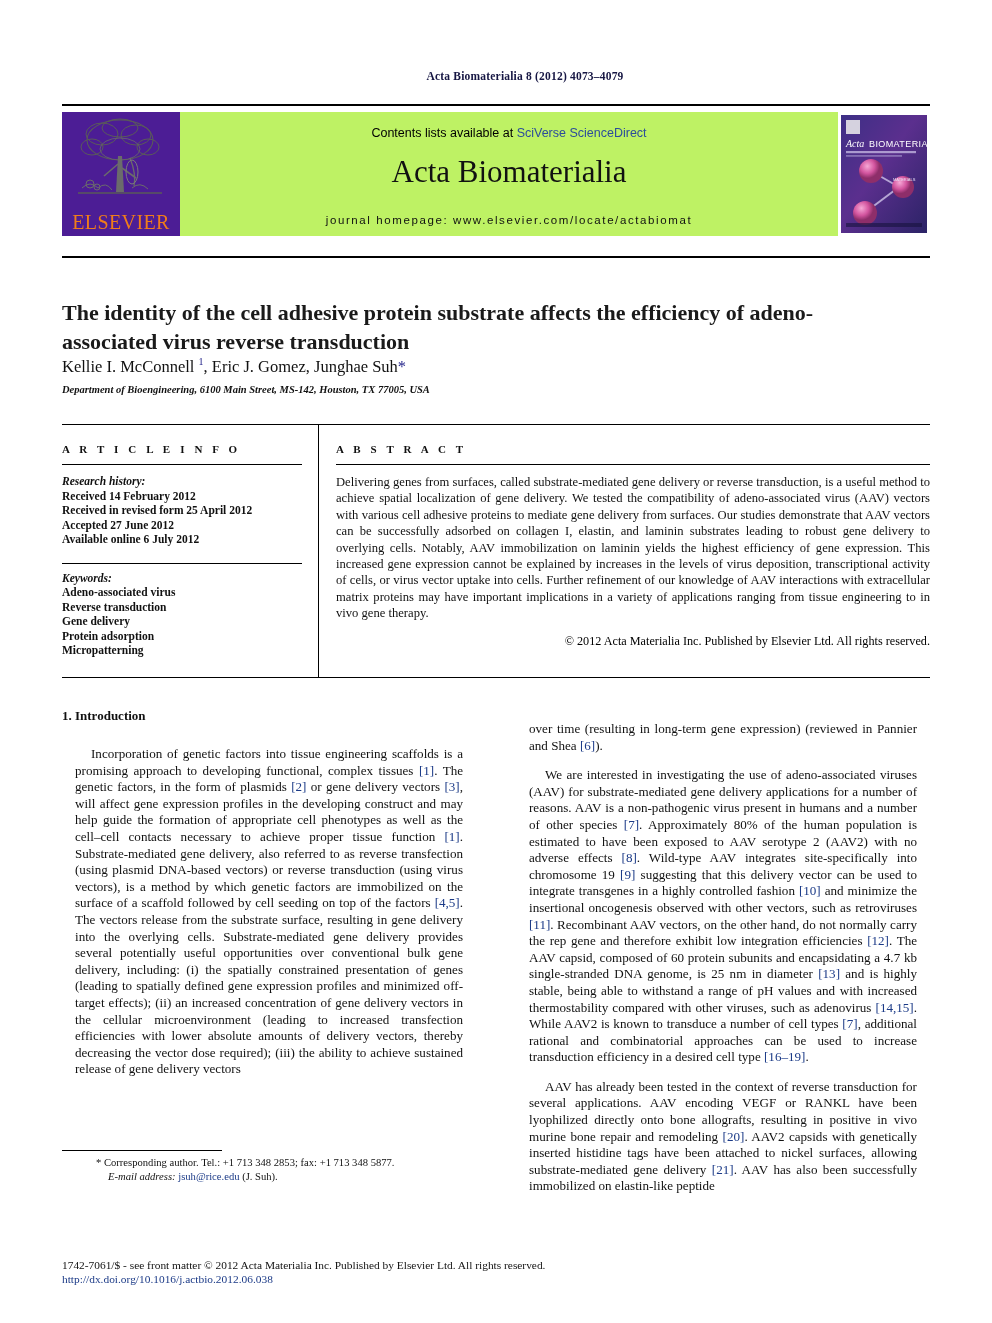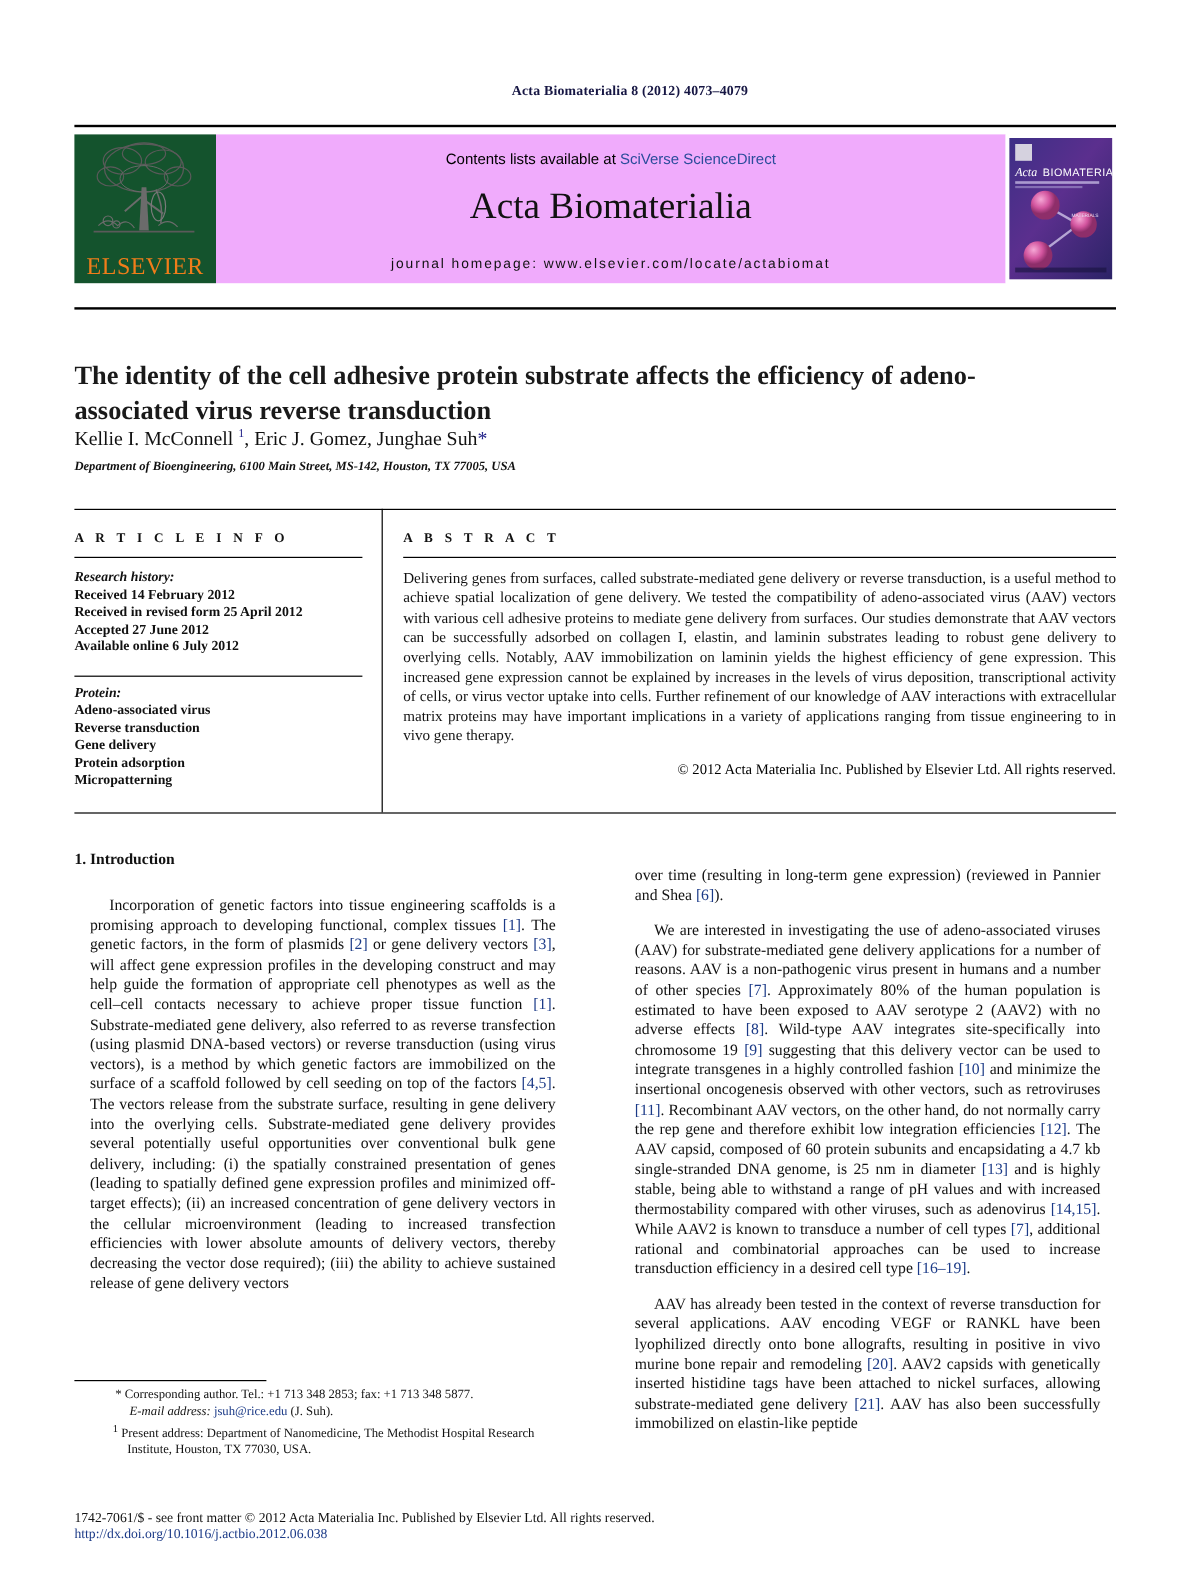--- a/index.html
+++ b/index.html
@@ -49,37 +49,37 @@
     left: 0; top: 6px;
     width: 868px;
     height: 124px;
     display: flex;
     flex-direction: row;
     align-items: stretch;
   }
   .elsevier-logo {
     width: 118px;
     flex: 0 0 118px;
-    background: #14532d;
+    background: #4c1d95;
     position: relative;
   }
   .tree-svg { position: absolute; left: 8px; top: 2px; }
   .elsevier-word {
     position: absolute;
     left: 0; bottom: 2px;
     width: 118px;
     text-align: center;
     color: #f07d1a;
     font-family: "Liberation Serif", serif;
     font-size: 20px;
     letter-spacing: 0.4px;
   }
   .masthead-center {
     flex: 1 1 auto;
-    background: #f0abfc;
+    background: #bef264;
     position: relative;
   }
   .contents-line {
     position: absolute;
     left: 0; top: 14px;
     width: 100%;
     text-align: center;
     font-family: "Liberation Sans", sans-serif;
     font-size: 12.5px;
     color: #000;
@@ -379,21 +379,21 @@
     <div class="sec-rule"></div>
     <div class="info-block">
       <div class="it">Research history:</div>
       <div>Received 14 February 2012</div>
       <div>Received in revised form 25 April 2012</div>
       <div>Accepted 27 June 2012</div>
       <div>Available online 6 July 2012</div>
     </div>
     <div class="kw-rule"></div>
     <div class="info-block">
-      <div class="it">Protein:</div>
+      <div class="it">Keywords:</div>
       <div>Adeno-associated virus</div>
       <div>Reverse transduction</div>
       <div>Gene delivery</div>
       <div>Protein adsorption</div>
       <div>Micropatterning</div>
     </div>
   </div>
 
   <div class="col-abs">
     <div class="sec-head">A B S T R A C T</div>
@@ -414,24 +414,20 @@
   </div>
 
   <div class="fn-rule"></div>
   <div class="footnotes">
     <div class="fn-line fn-hang" style="padding-left:14px;">* Corresponding author. Tel.: +1 713 348 2853; fax: +1 713 348 5877.</div>
     <div class="fn-line" style="padding-left:14px;">
       <span class="it">E-mail address:</span>
       <span class="mail">jsuh@rice.edu</span>
       <span>(J. Suh).</span>
     </div>
-    <div class="fn-line fn-hang">
-      <sup>1</sup>
-      <span>Present address: Department of Nanomedicine, The Methodist Hospital Research Institute, Houston, TX 77030, USA.</span>
-    </div>
   </div>
 
   <div class="footer">
     <div>1742-7061/$ - see front matter © 2012 Acta Materialia Inc. Published by Elsevier Ltd. All rights reserved.</div>
     <div class="doi">http://dx.doi.org/10.1016/j.actbio.2012.06.038</div>
   </div>
 
 </div>
 
 </body></html>

